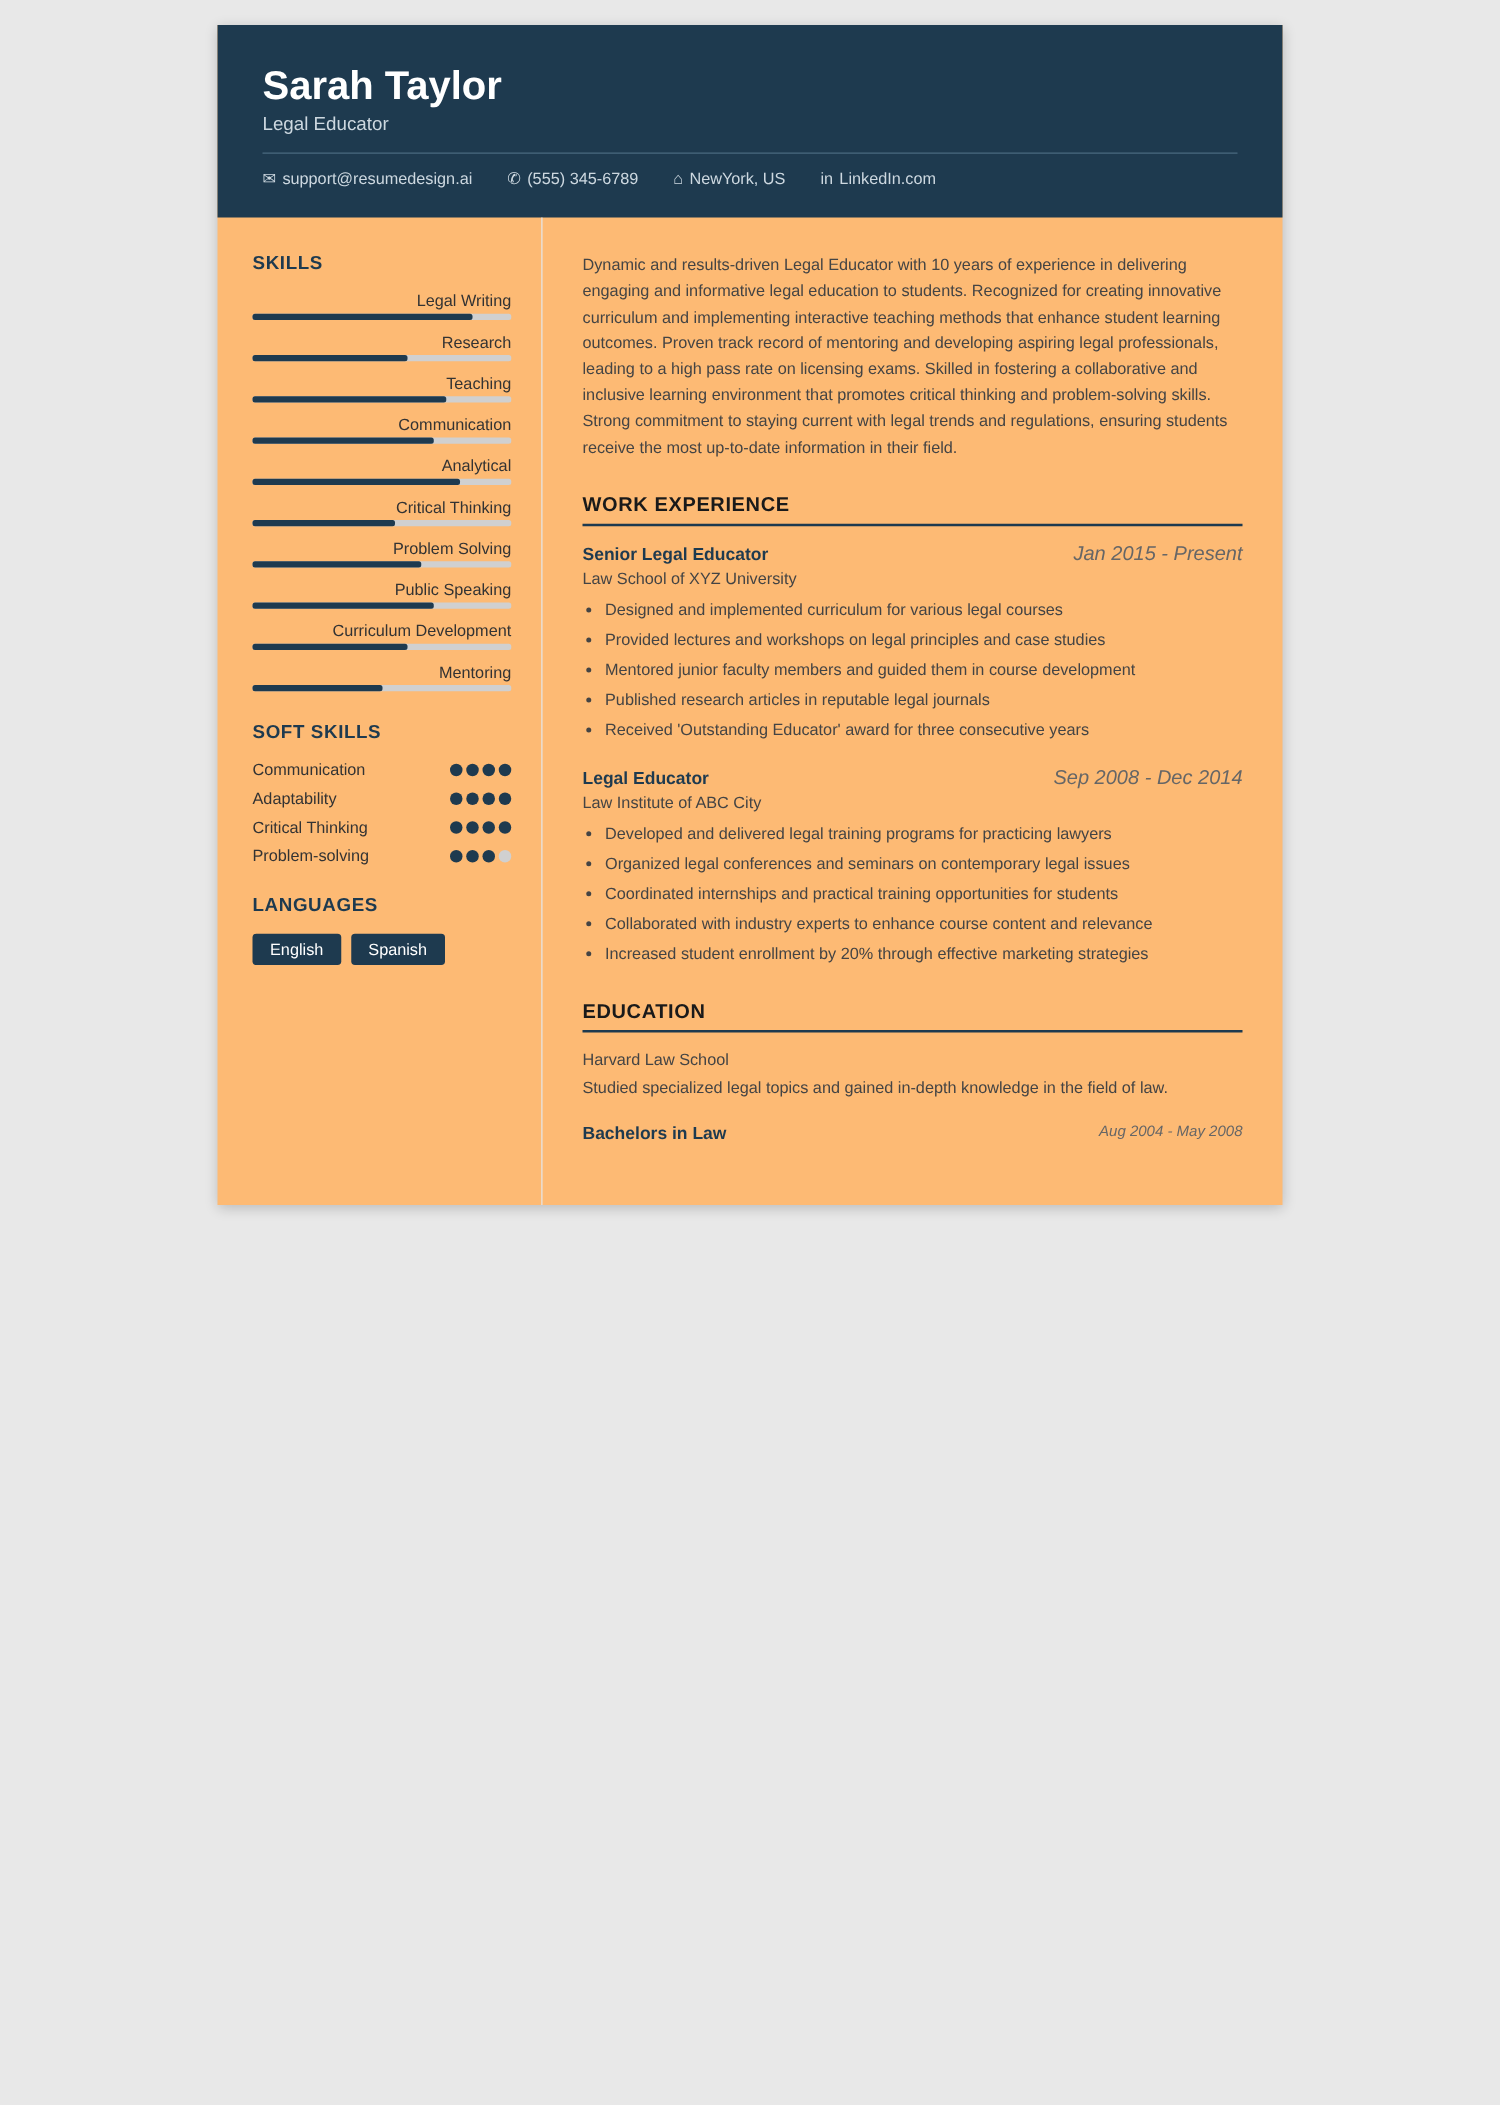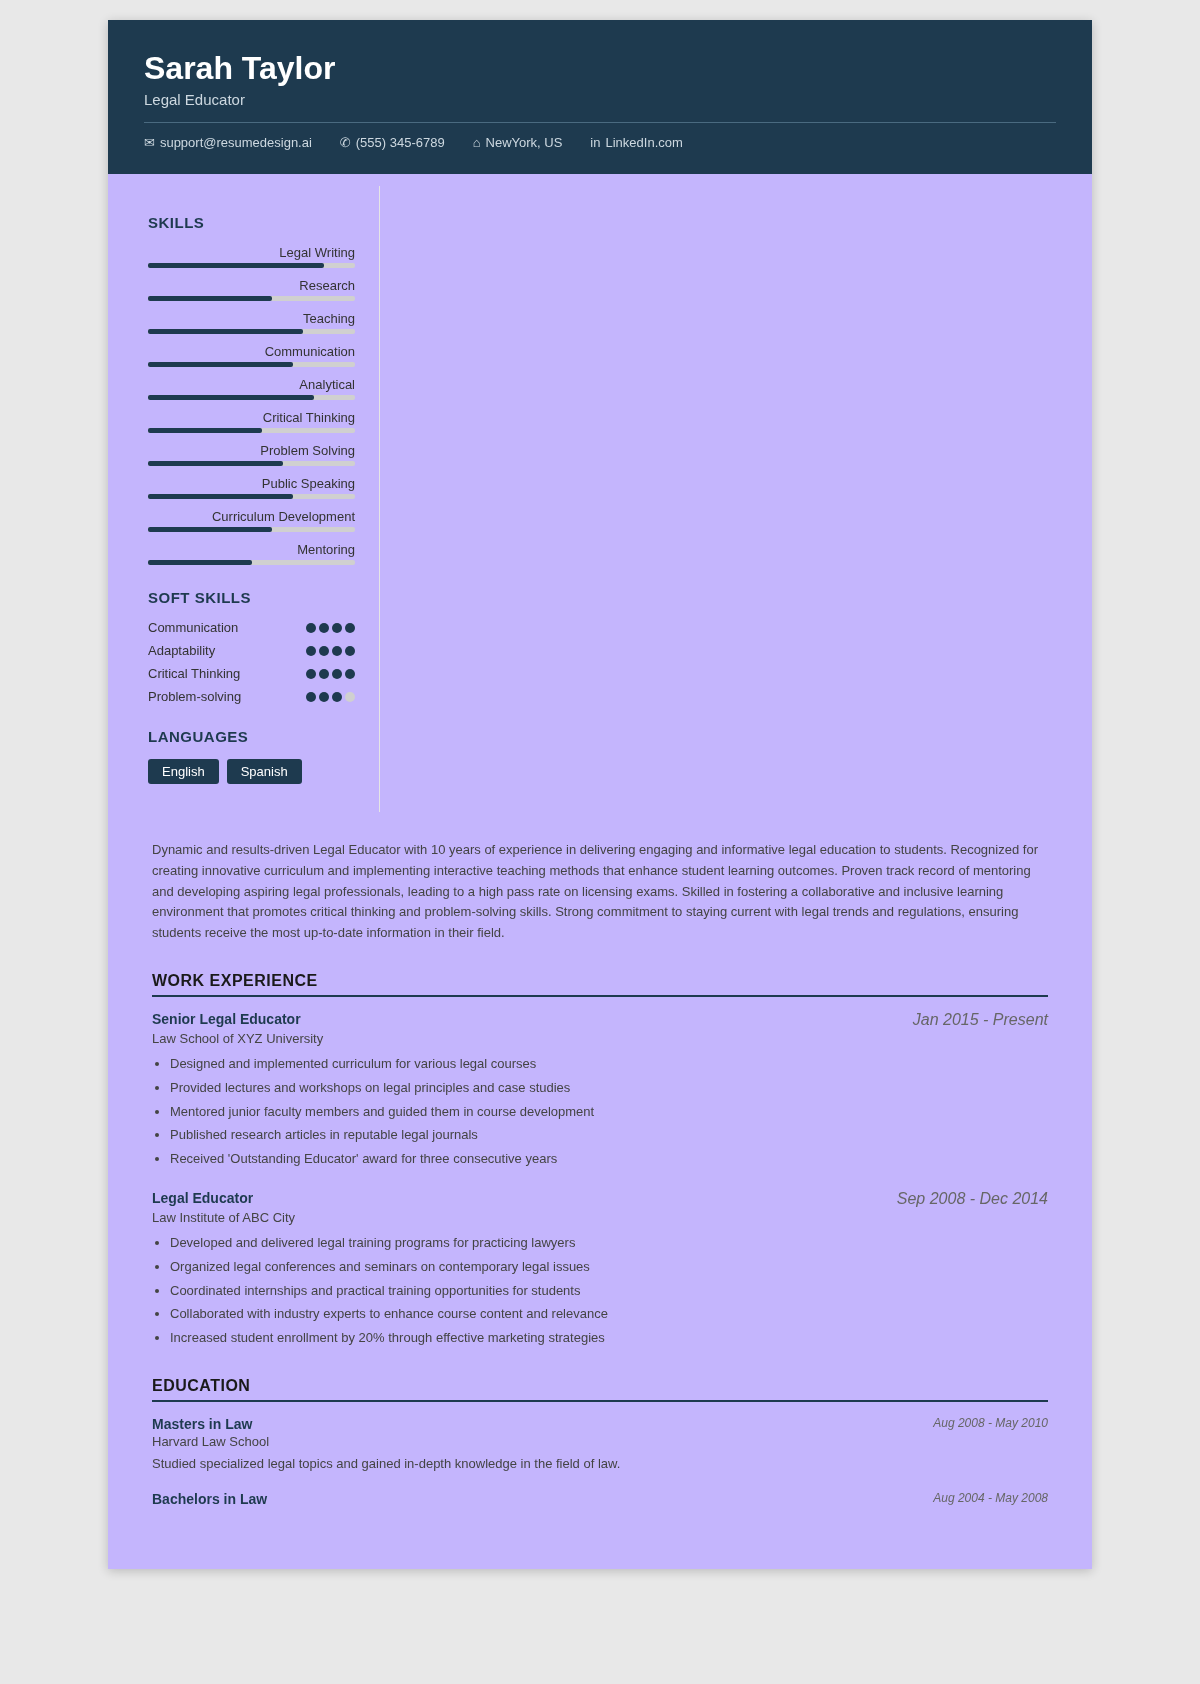--- a/index.html
+++ b/index.html
@@ -6,22 +6,22 @@
     body {
       font-family: Arial, sans-serif;
       background: #e8e8e8;
       display: flex;
       justify-content: center;
       align-items: flex-start;
       padding: 20px;
       min-height: 1684px;
     }
     .resume {
-      width: 984px;
-      background: #c4b5fd;
+      width: 852px;
+      background: #fdba74;
       box-shadow: 0 2px 10px rgba(0,0,0,0.2);
     }
     
     .header {
       background: #1e3a4f;
       color: #fff;
       padding: 30px 36px 24px 36px;
     }
     .header-name {
       font-size: 32px;
@@ -47,22 +47,21 @@
       align-items: center;
     }
     .header-contact span {
       display: flex;
       align-items: center;
       gap: 5px;
     }
     
     .body {
       display: flex;
-      padding: 12px;
-      flex-direction: column;
+      padding: 0;
     }
     
     .sidebar {
       width: 260px;
       min-width: 260px;
       padding: 28px 24px 28px 28px;
       border-right: 1px solid #e5e5e5;
     }
     .section-title {
       font-size: 15px;
@@ -402,24 +401,20 @@
               <li>Coordinated internships and practical training opportunities for students</li>
               <li>Collaborated with industry experts to enhance course content and relevance</li>
               <li>Increased student enrollment by 20% through effective marketing strategies</li>
             </ul>
     </div>
         </div>
 
       <div class="main-section-title">EDUCATION</div>
       <div id="edu-container">
           <div class="edu-item">
-      <div class="edu-header">
-        <span class="edu-degree">Masters in Law</span>
-        <span class="edu-date">Aug 2008 - May 2010</span>
-      </div>
       <div class="edu-school">Harvard Law School</div>
       <div class="edu-desc">Studied specialized legal topics and gained in-depth knowledge in the field of law.</div>
     </div>
           <div class="edu-item">
       <div class="edu-header">
         <span class="edu-degree">Bachelors in Law</span>
         <span class="edu-date">Aug 2004 - May 2008</span>
       </div>
     </div>
         </div>

